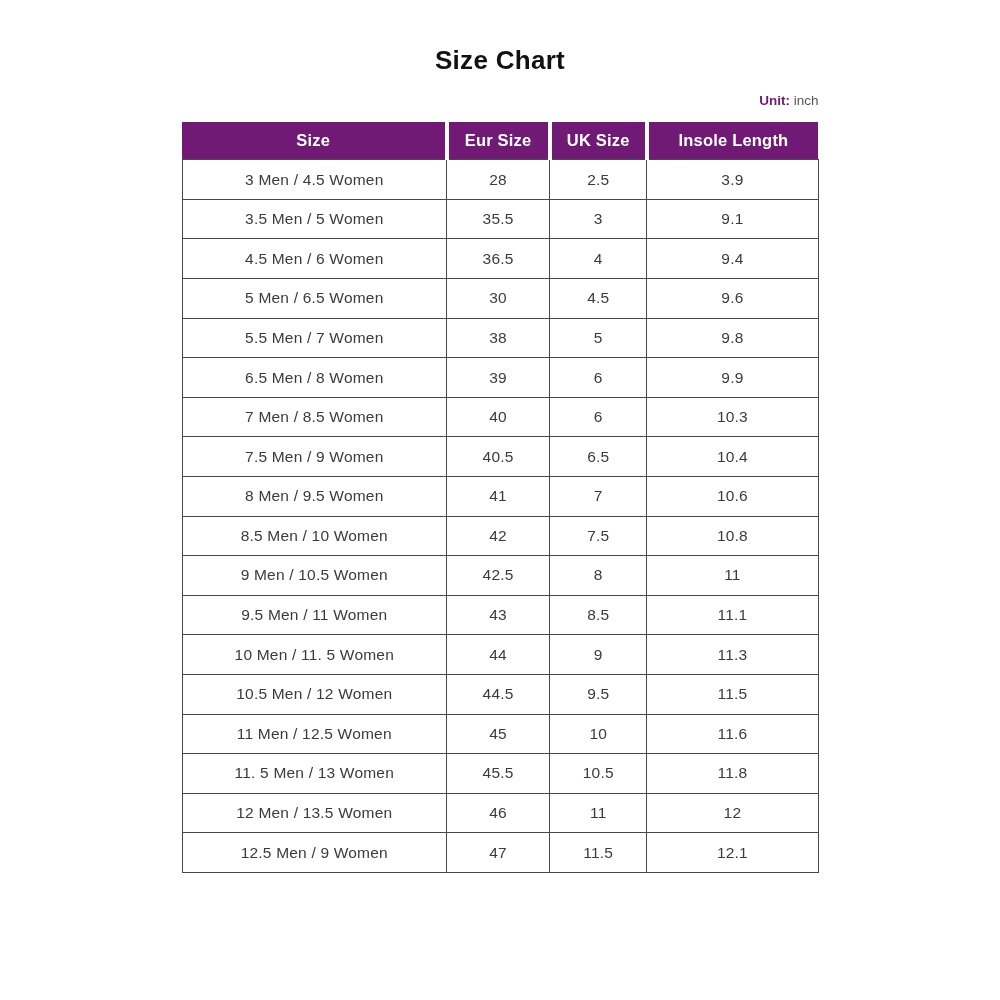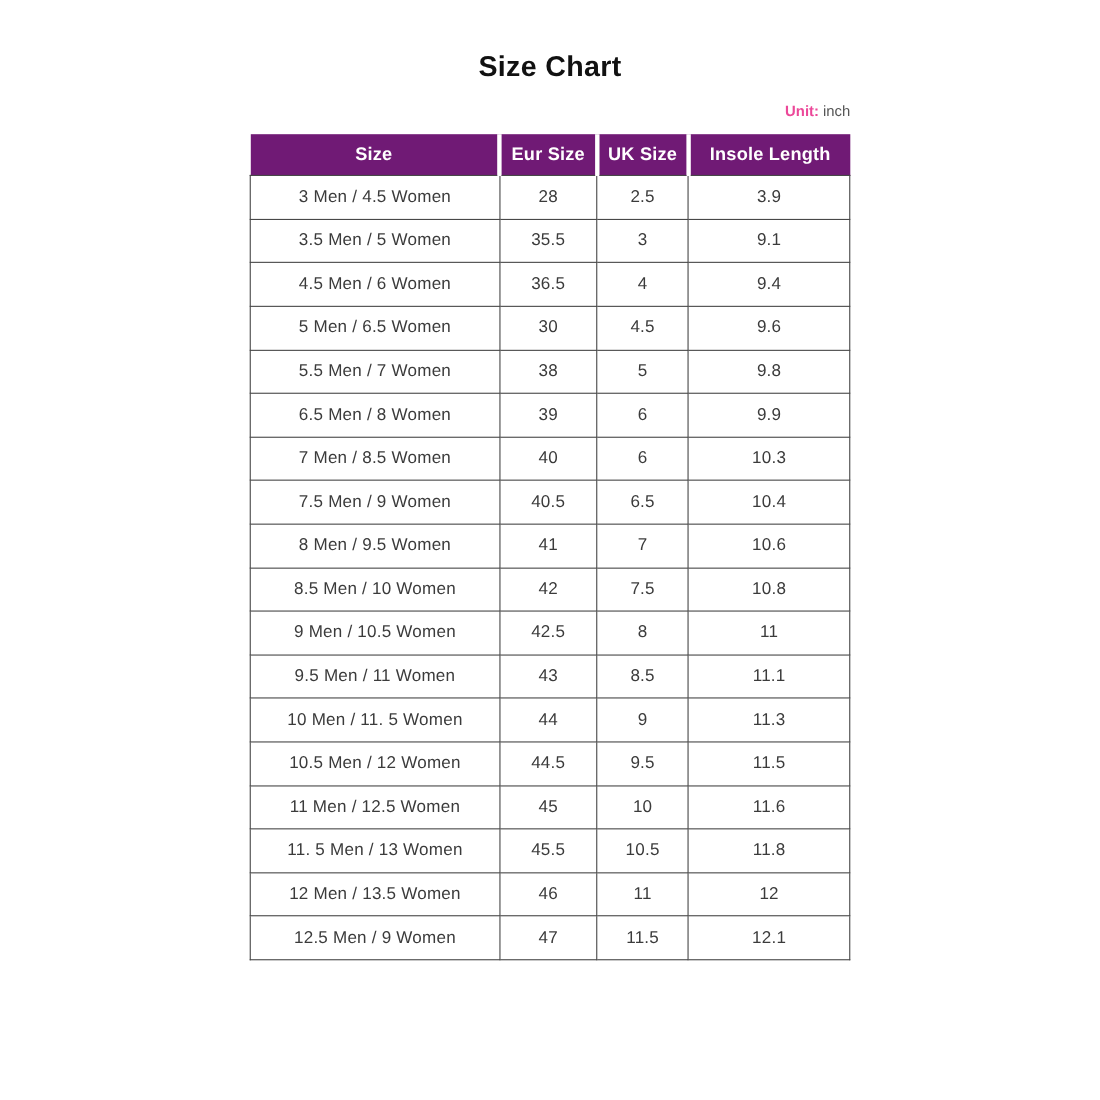--- a/index.html
+++ b/index.html
@@ -4,21 +4,21 @@
 <style>
   * { box-sizing: border-box; margin: 0; padding: 0; }
   html, body {
     width: 1000px;
     height: 1000px;
     background: #ffffff;
     font-family: "Liberation Sans", sans-serif;
     -webkit-font-smoothing: antialiased;
   }
   .page {
-    width: 546px;
+    width: 637px;
     margin: 0 auto;
     padding-top: 46px;
   }
   .page-title {
     text-align: center;
     font-size: 26px;
     font-weight: 700;
     color: #111111;
     letter-spacing: 0.3px;
     line-height: 1.15;
@@ -26,21 +26,21 @@
   .unit-line {
     text-align: right;
     margin-top: 18px;
     margin-bottom: 13px;
     font-size: 13.5px;
     color: #555555;
     line-height: 1.1;
   }
   .unit-label {
     font-weight: 700;
-    color: #ec4899;
+    color: #701a75;
     text-align: center;
   }
   .unit-value {
     font-weight: 400;
     color: #555555;
   }
   table.size-table {
     width: 100%;
     border-collapse: collapse;
     table-layout: fixed;

